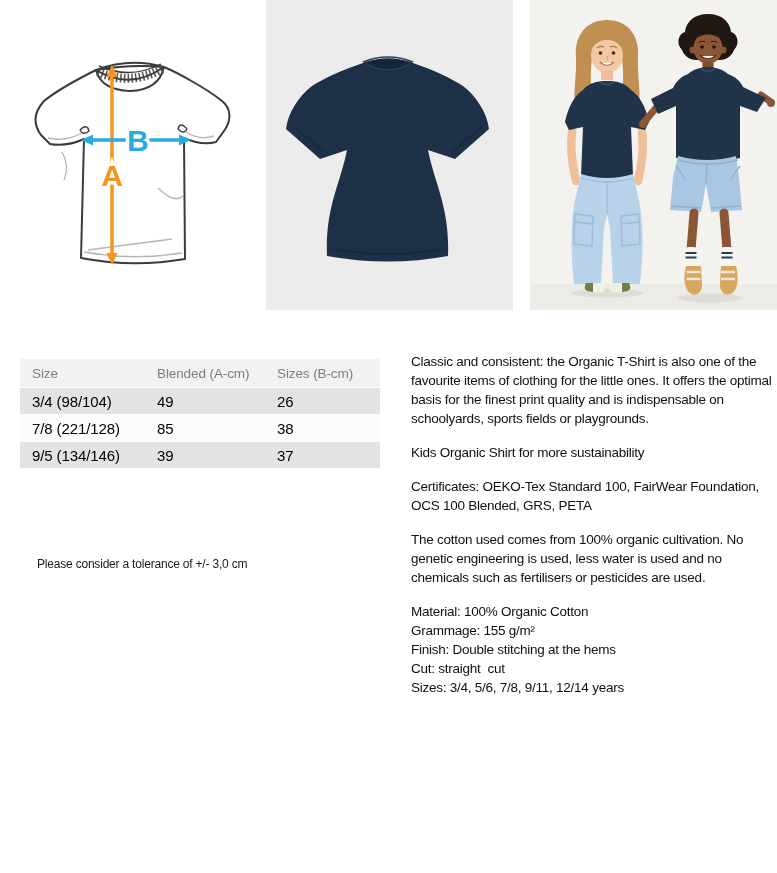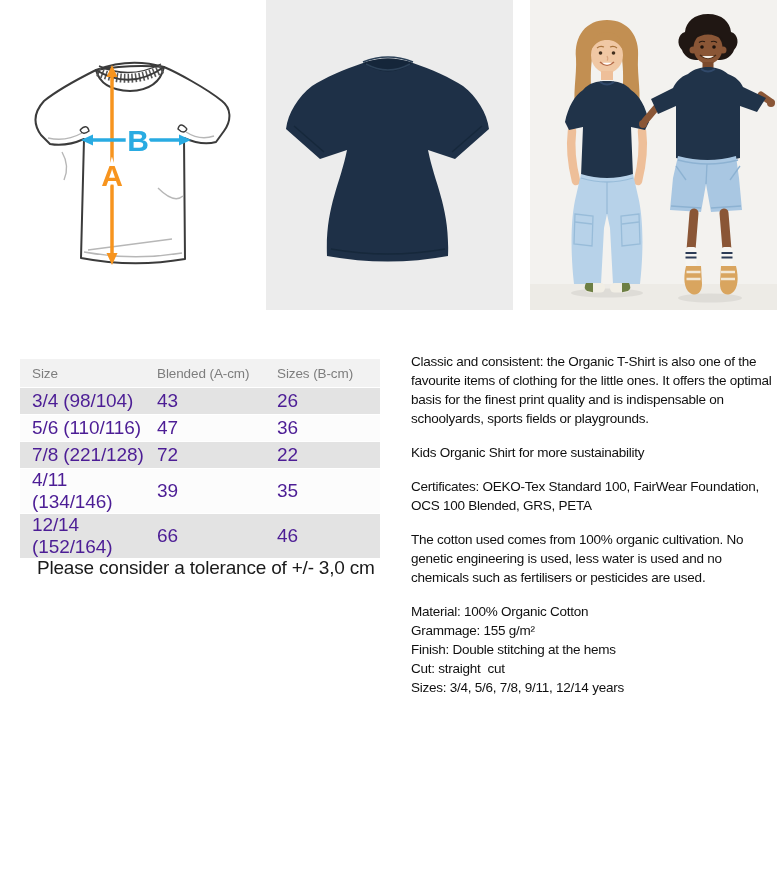--- a/index.html
+++ b/index.html
@@ -18,26 +18,26 @@
   .size-table-wrap { position:absolute; left:20px; top:358px; width:360px; }
   table.size-table { width:360px; border-collapse:separate; border-spacing:0 1px; table-layout:fixed; }
   table.size-table col.c1 { width:125px; }
   table.size-table col.c2 { width:120px; }
   table.size-table col.c3 { width:115px; }
   table.size-table th {
     background:#f2f2f2; color:#7d7d7d; font-weight:400; font-size:13.5px;
     text-align:left; height:28px; padding:0 0 0 12px; letter-spacing:-0.1px;
   }
   table.size-table td {
-    color:#4c1d95; font-size:19px; height:26px; padding:0 0 0 12px; letter-spacing:-0.1px;
+    color:#000000; font-size:15px; height:26px; padding:0 0 0 12px; letter-spacing:-0.1px;
   }
   table.size-table tbody tr:nth-child(odd) td  { background:#e3e3e3; }
   table.size-table tbody tr:nth-child(even) td { background:#fcfcfc; }
 
-  .tolerance { position:absolute; left:37px; top:557px; font-size:19px; color:#1a1a1a; letter-spacing:-0.2px; }
+  .tolerance { position:absolute; left:37px; top:557px; font-size:12px; color:#1a1a1a; letter-spacing:-0.2px; }
 
   
   .desc { position:absolute; left:411px; top:352px; width:368px; color:#101010;
           font-size:13.5px; line-height:19px; letter-spacing:-0.25px; }
   .desc p { margin:0 0 15px 0; hyphens:manual; }
   .desc .spec-line { white-space:pre-wrap; }
 </style>
 </head>
 <body>
 
@@ -198,42 +198,32 @@
       <thead>
         <tr>
           <th>Size</th>
           <th>Blended (A-cm)</th>
           <th>Sizes (B-cm)</th>
         </tr>
       </thead>
       <tbody>
         <tr>
           <td>3/4 (98/104)</td>
-          <td>43</td>
+          <td>49</td>
           <td>26</td>
         </tr>
         <tr>
-          <td>5/6 (110/116)</td>
-          <td>47</td>
-          <td>36</td>
-        </tr>
-        <tr>
           <td>7/8 (221/128)</td>
-          <td>72</td>
-          <td>22</td>
-        </tr>
-        <tr>
-          <td>4/11 (134/146)</td>
+          <td>85</td>
+          <td>38</td>
+        </tr>
+        <tr>
+          <td>9/5 (134/146)</td>
           <td>39</td>
-          <td>35</td>
-        </tr>
-        <tr>
-          <td>12/14 (152/164)</td>
-          <td>66</td>
-          <td>46</td>
+          <td>37</td>
         </tr>
       </tbody>
     </table>
   </div>
 
   <p class="tolerance">Please consider a tolerance of +/- 3,0 cm</p>
 
   <div class="desc">
     <p>Classic and consistent: the Organic T-Shirt is also one of the favourite items of clothing for the little ones. It offers the optimal basis for the finest print quality and is indispensable on schoolyards, sports fields or playg­rounds.</p>
     <p>Kids Organic Shirt for more sustainability</p>

